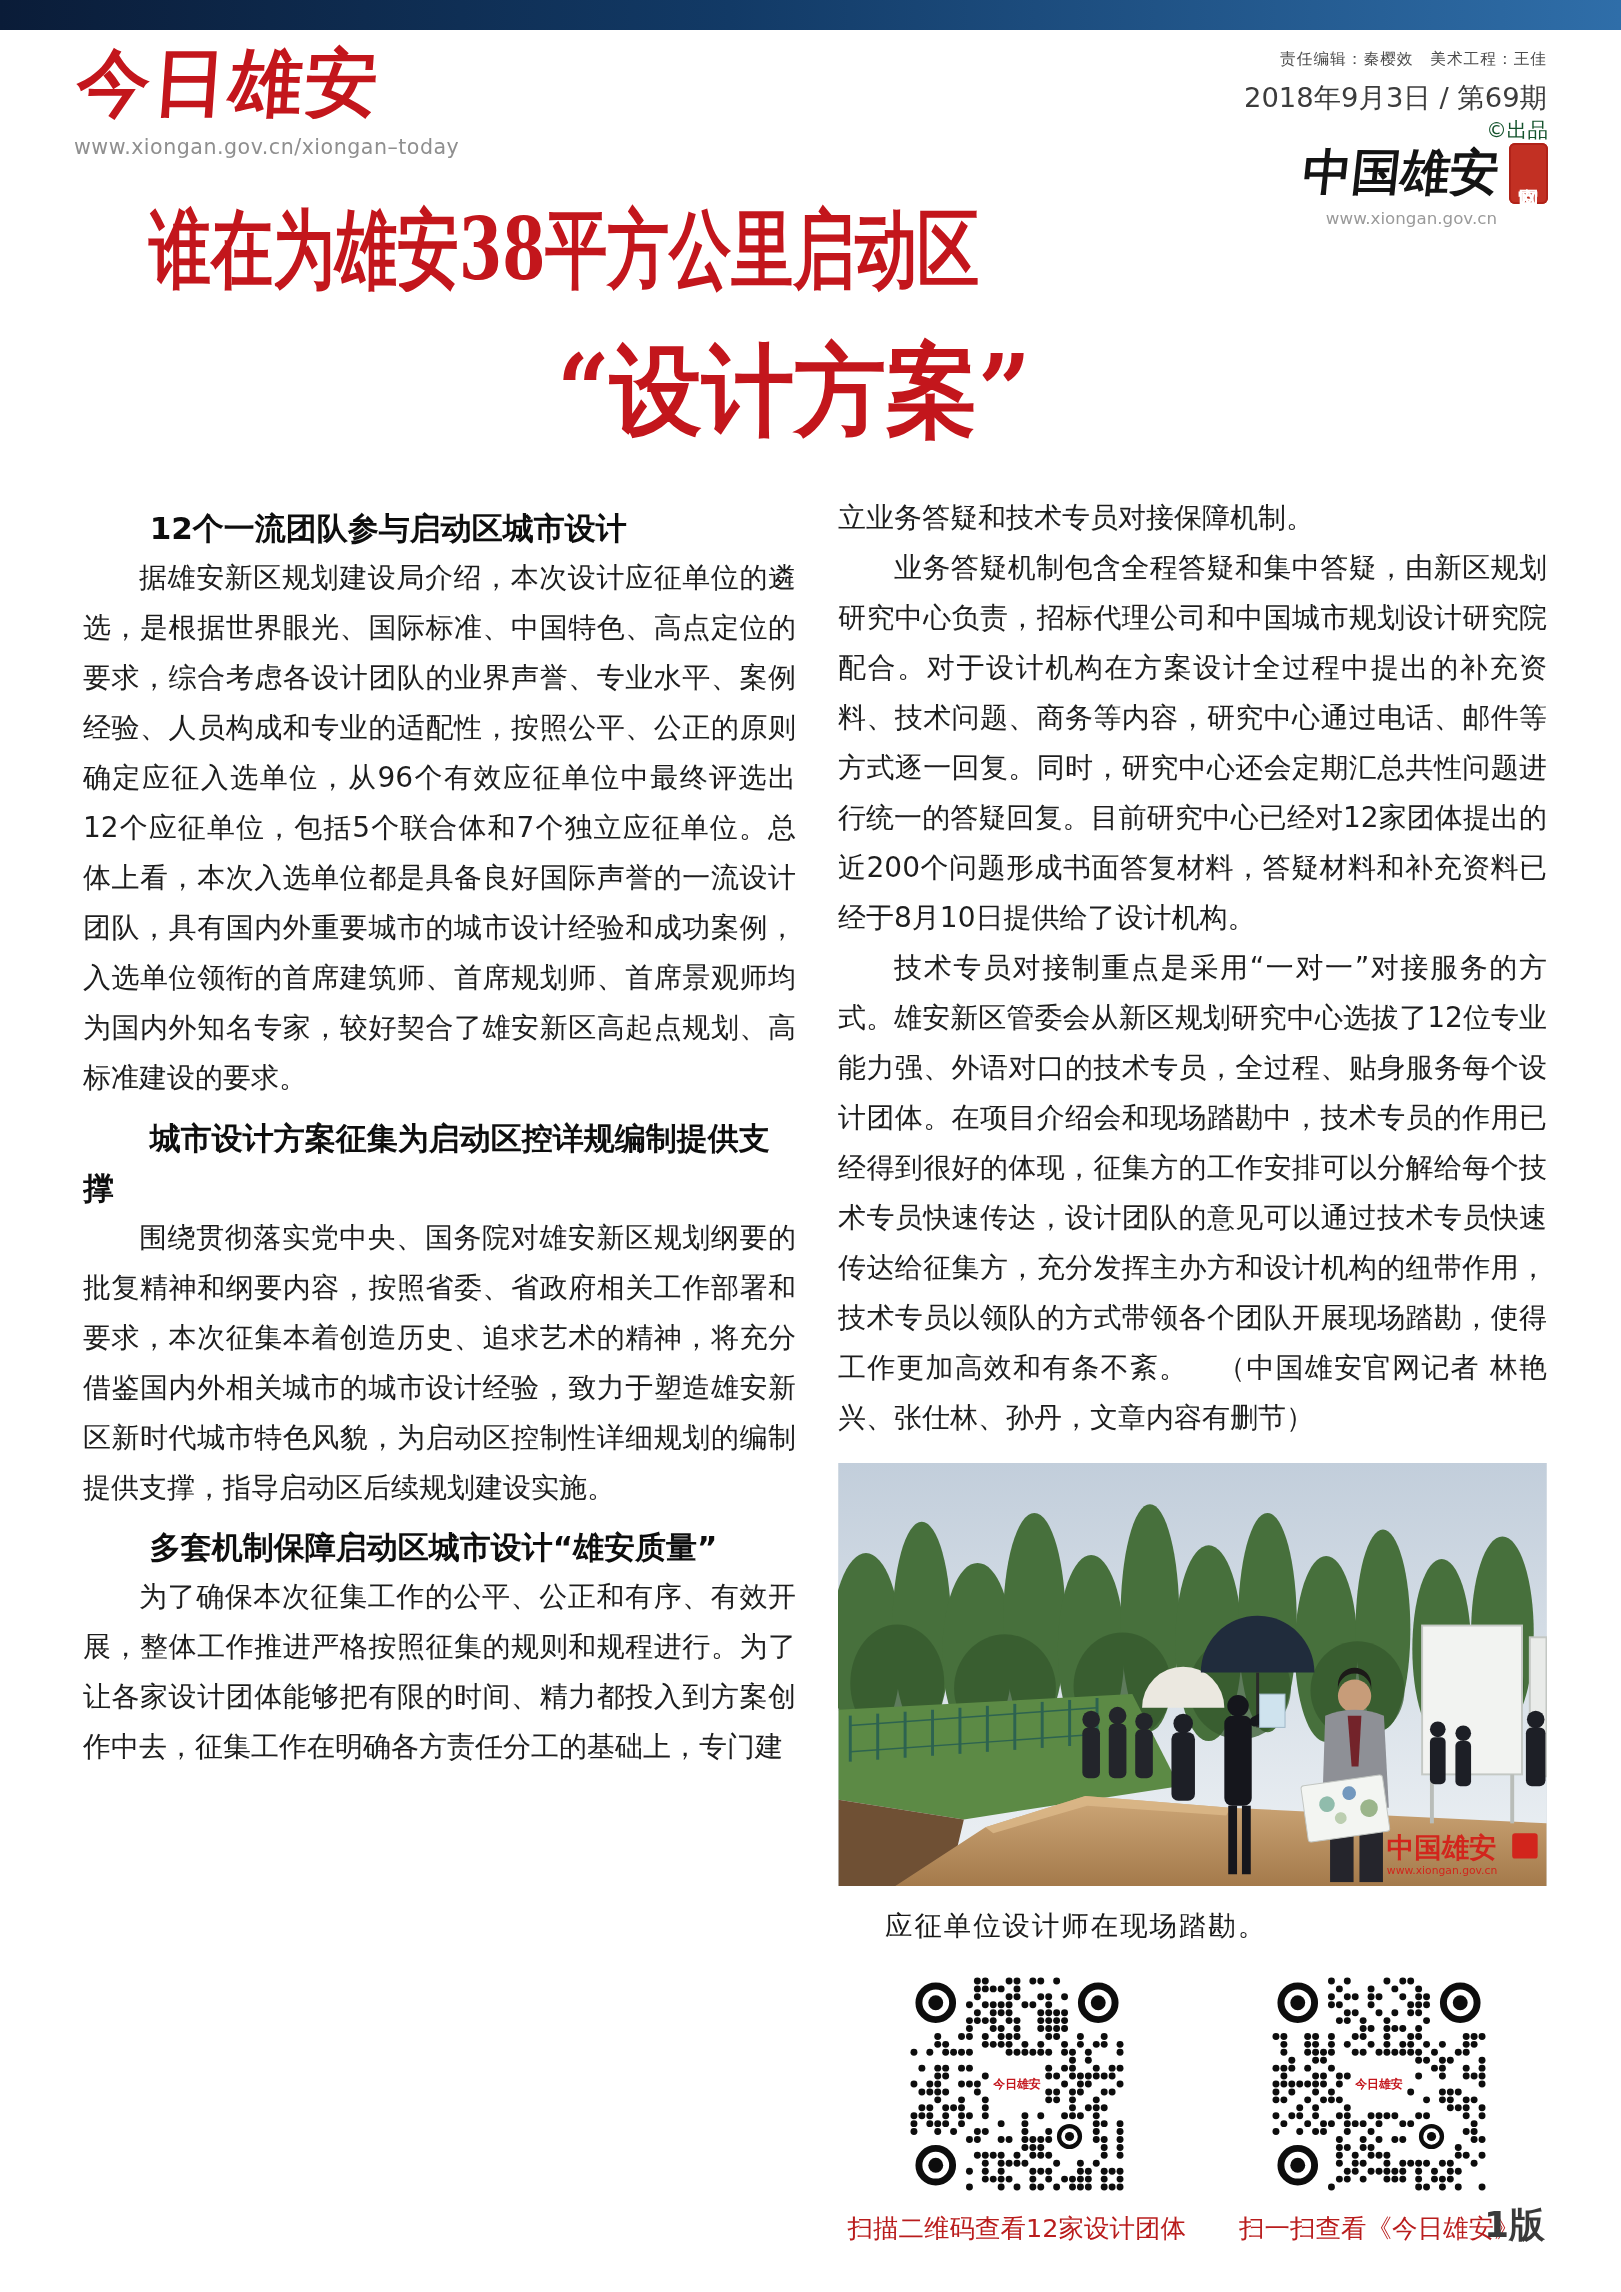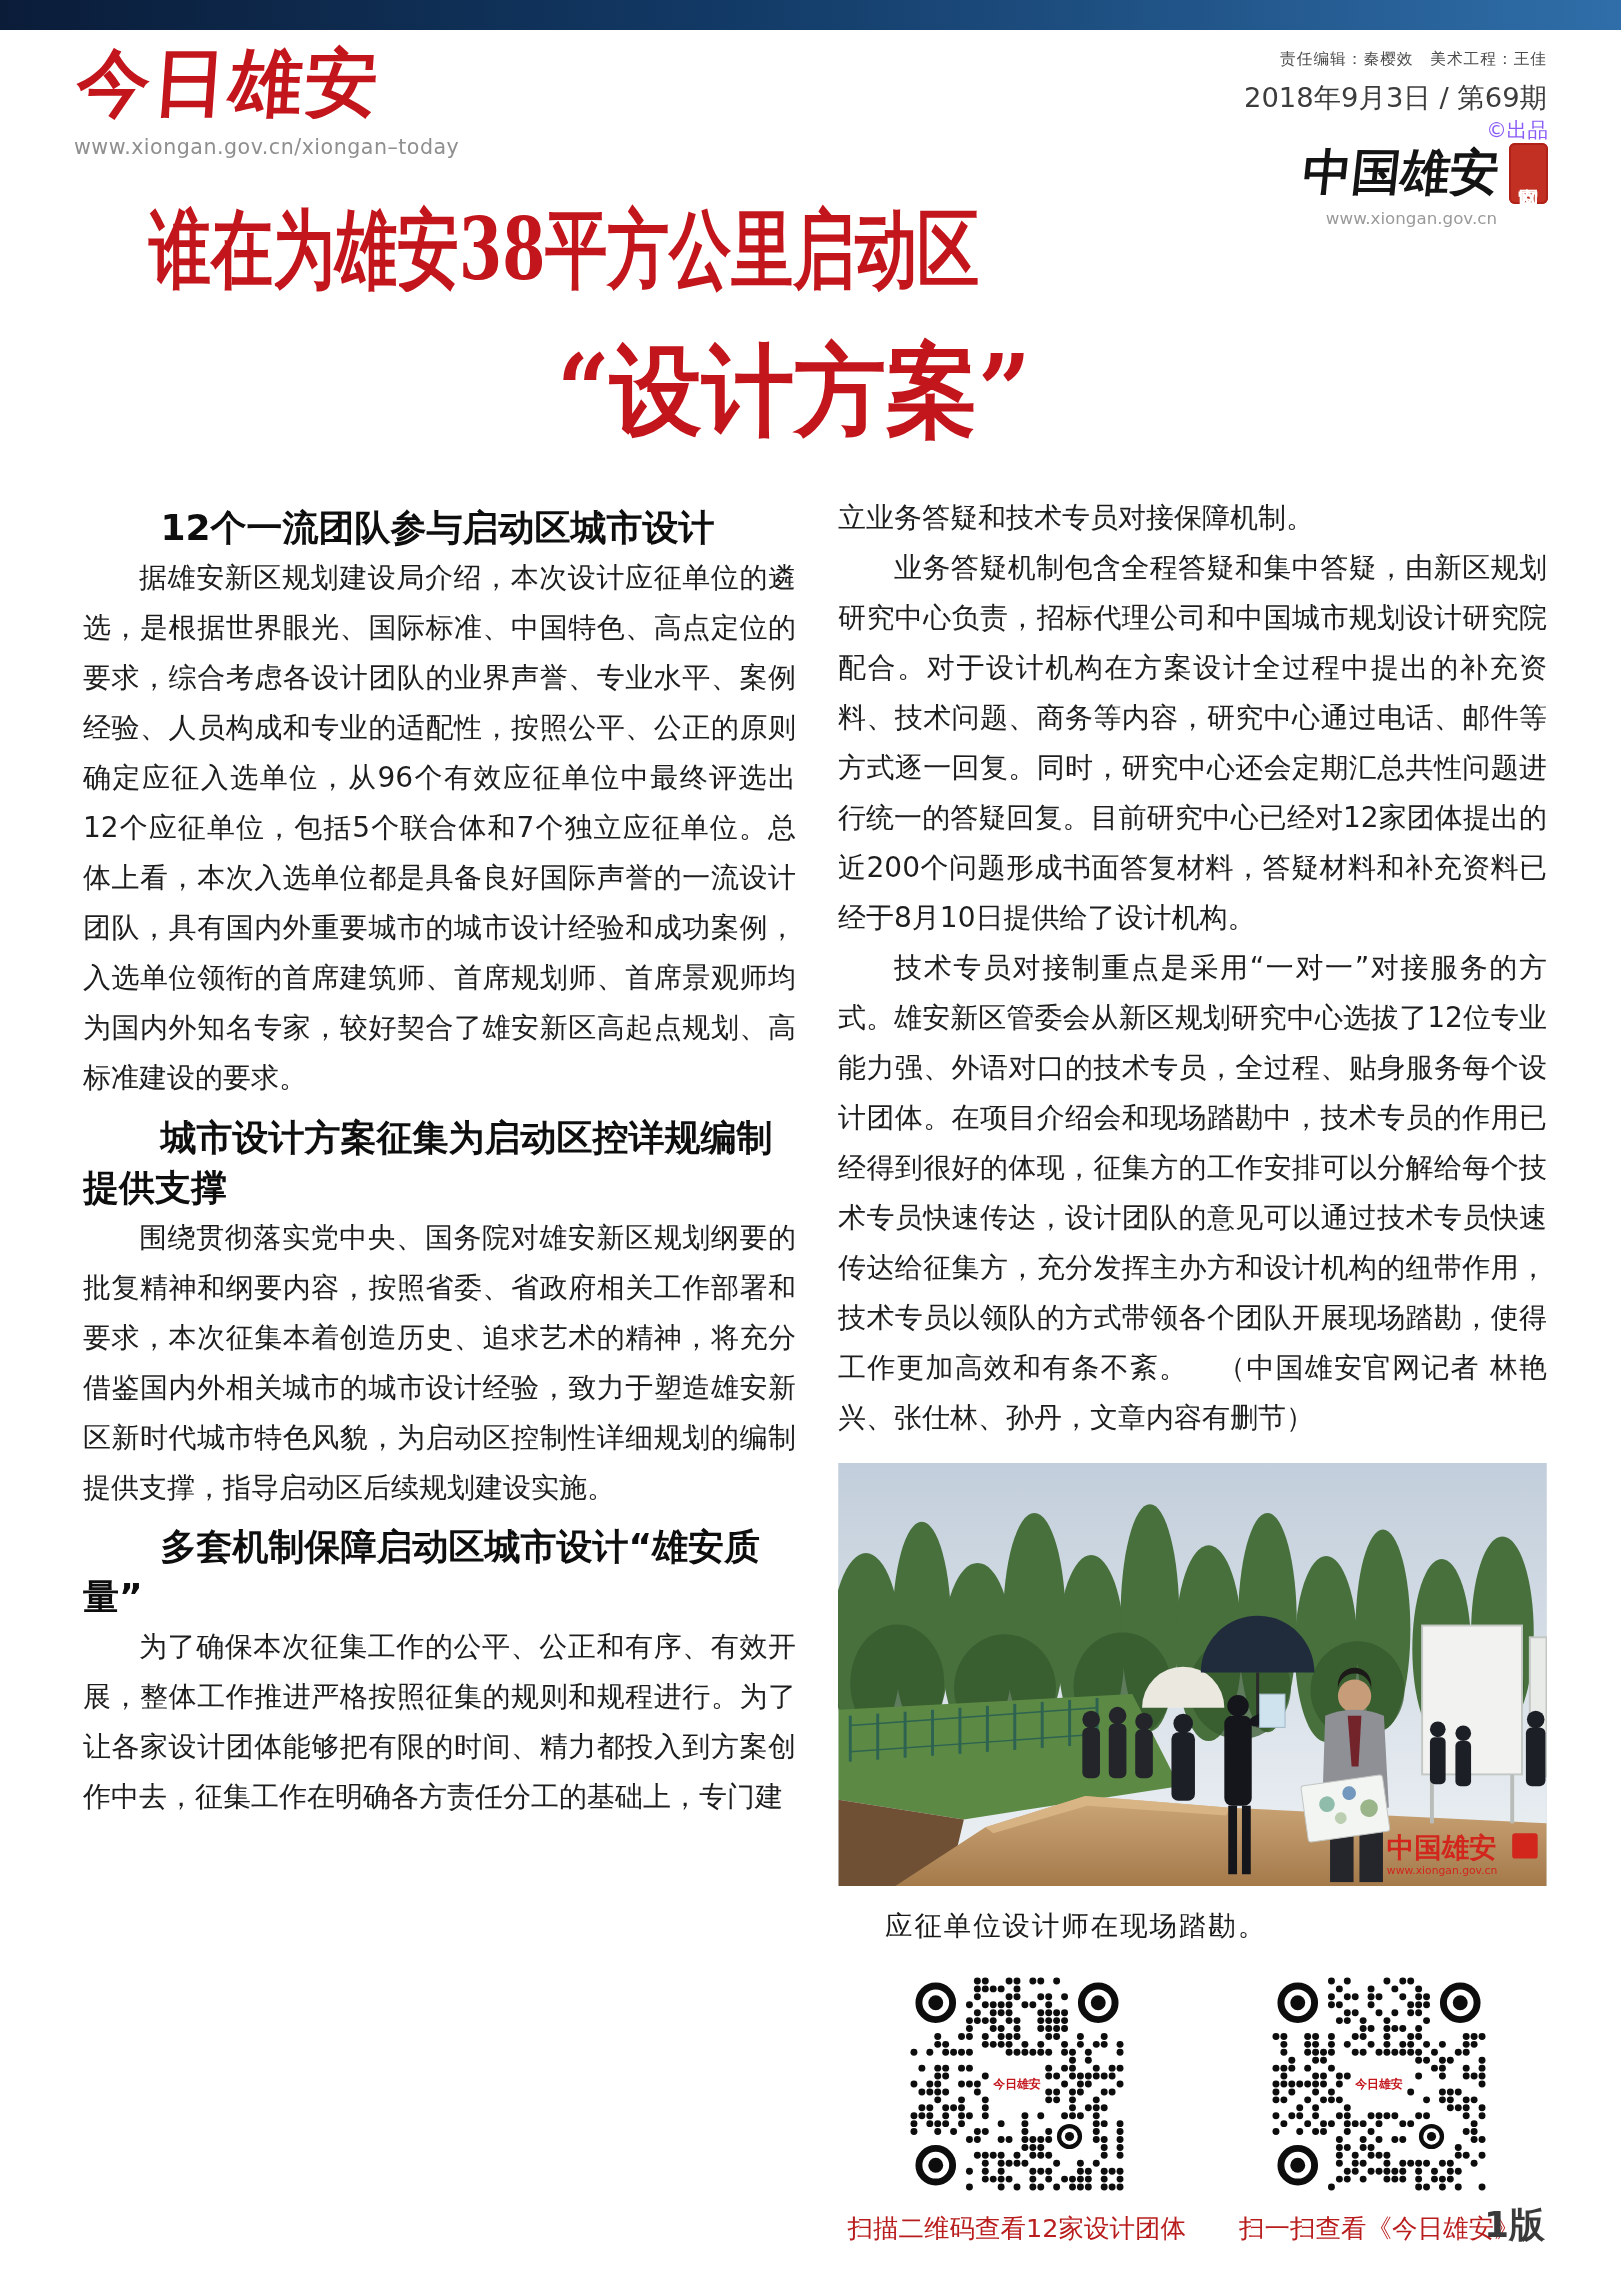--- a/index.html
+++ b/index.html
@@ -19,21 +19,21 @@
     font-weight:700; font-size:73px; line-height:98px; color:#c3161c;
     letter-spacing:2.9px; transform:skewX(-4deg); transform-origin:left bottom;
     white-space:nowrap;
   }
   .brand-url { margin-top:3.9px; font-size:20.6px; color:#8f8f8f; letter-spacing:0.5px; }
   
   .mast-right { position:absolute; right:74px; top:49px; text-align:right; }
   .credits { font-size:15.7px; color:#4b4b4b; letter-spacing:1px; }
   .issue { margin-top:9.8px; font-size:27.4px; color:#3c3c3c; }
   .publisher { position:absolute; right:73px; top:116px; text-align:right; }
-  .pub-mark { font-size:20.6px; color:#8b5cf6; }
+  .pub-mark { font-size:20.6px; color:#14532d; }
   .pub-row { display:flex; align-items:center; justify-content:flex-end; gap:9.8px; margin-top:-3.9px; }
   .pub-logo {
     font-family:"DejaVu Serif","Liberation Serif",serif; font-weight:900;
     font-size:49px; color:#141414; transform:skewX(-6deg); white-space:nowrap;
   }
   .pub-seal {
     width:39px; height:61px; background:#c23023; border-radius:5.9px;
     color:#ffffff; display:flex; align-items:center; justify-content:center;
     writing-mode:vertical-rl; font-size:20.6px; font-weight:bold; letter-spacing:2.9px;
     box-shadow:inset 0 0 0 2px #b02218;
@@ -51,21 +51,21 @@
     font-size:92px; color:#c3161c; transform:scaleY(1.08); transform-origin:top left;
   }
   
   .col { position:absolute; top:493px; font-size:28px; line-height:50px;
          color:#1d1d1d; text-align:justify; }
   .col-left  { left:83px;  width:713px; height:1774px; overflow:hidden; }
   .col-right { left:838px; width:709px; }
   .col-right-text { height:956px; overflow:hidden; }
   .body-p { margin:0; text-indent:2em; }
   .body-p.noindent { text-indent:0; }
-  .col-h { margin:9.8px 0 0 0; font-size:36px; font-weight:700; color:#0e0e0e;
+  .col-h { margin:9.8px 0 0 0; font-size:31px; font-weight:700; color:#0e0e0e;
            text-indent:2.15em; line-height:50px; text-align:left; }
   
   .photo { margin-top:13.7px; width:709px; height:423px; position:relative; background:#dfe5ea; }
   .photo svg { display:block; }
   .photo-caption {
     font-family:"DejaVu Serif","Liberation Serif",serif;
     font-size:27.4px; color:#1a1a1a; margin-top:15.7px; margin-left:47px;
     letter-spacing:2px; text-align:left; text-indent:0;
   }
   

